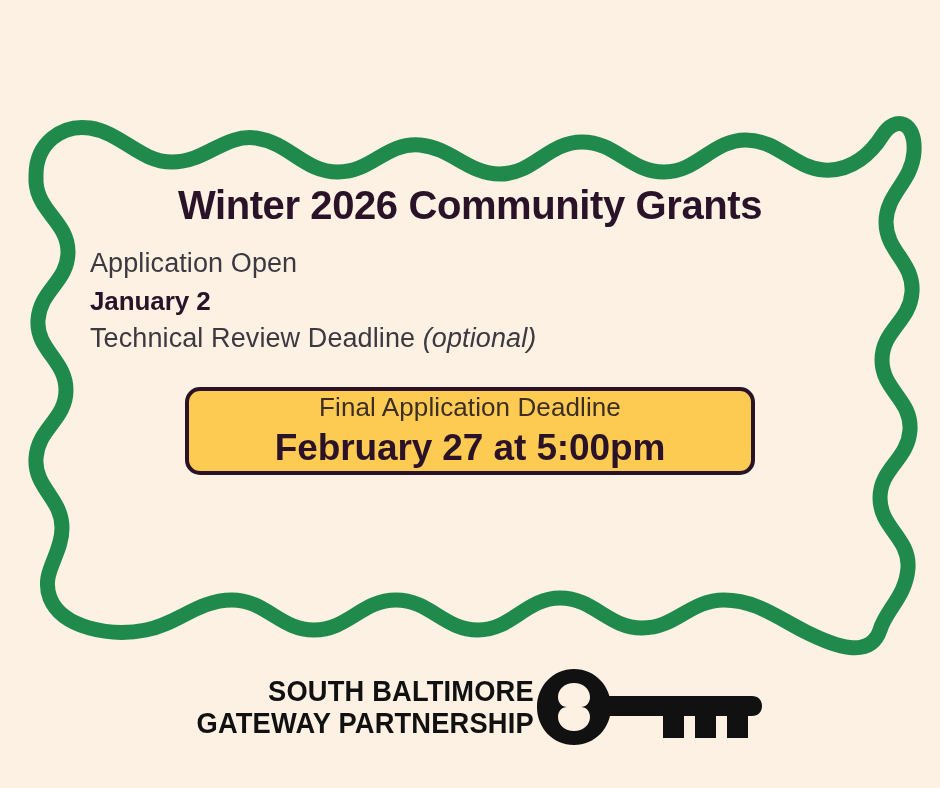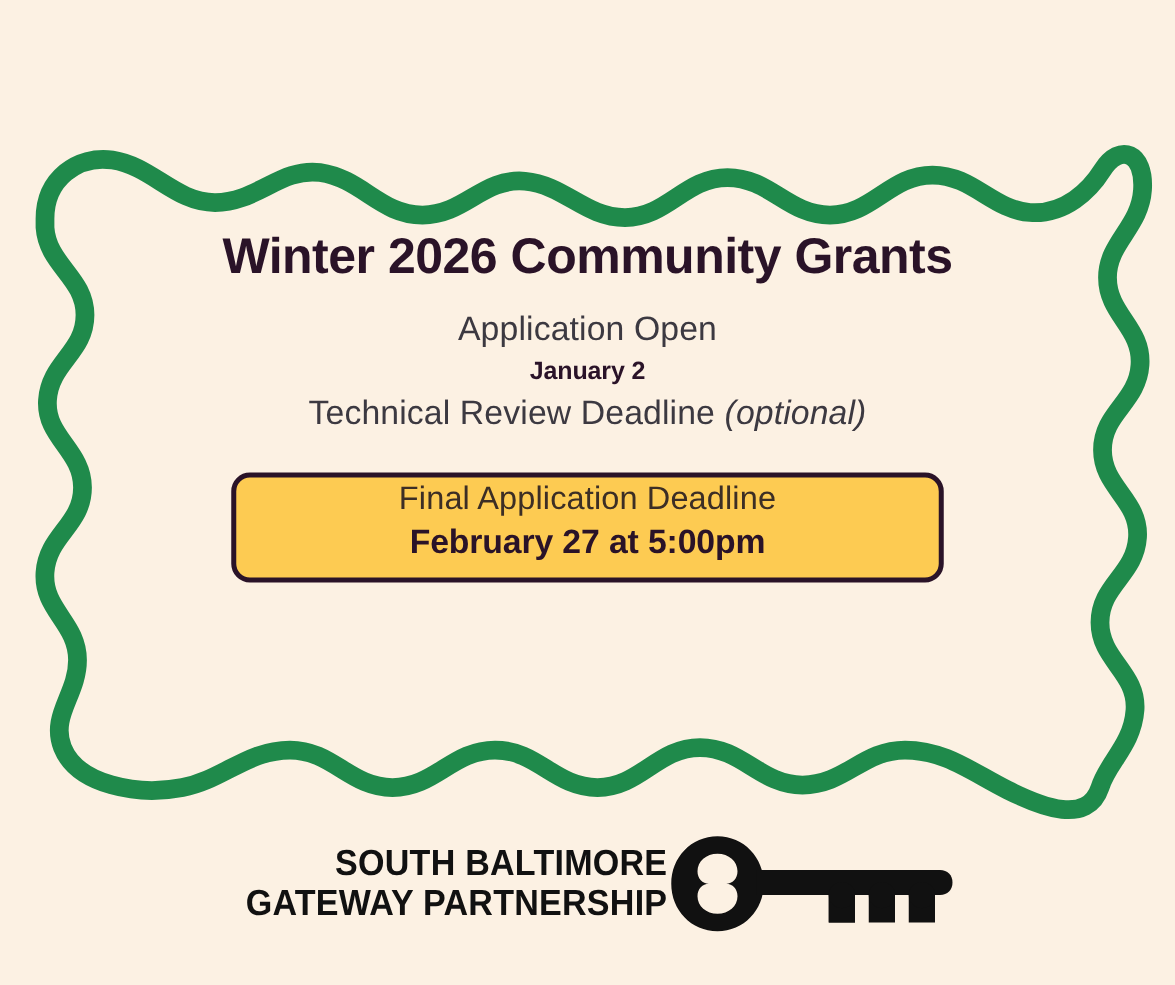--- a/index.html
+++ b/index.html
@@ -54,36 +54,35 @@
     line-height: 1.38;
     letter-spacing: -0.4px;
     color: #2A1328;
   }
   .headline .accent {
     color: #D3181A;
   }
 
   .detail-block {
     width: 760px;
-    text-align: center;
     margin-top: 11px;
   }
 
   .line-light {
     font-size: 27px;
     font-weight: 300;
     color: #3C3941;
     line-height: 1.42;
     letter-spacing: 0.1px;
   }
   .line-light .opt {
     font-style: italic;
   }
   .line-bold {
-    font-size: 20px;
+    font-size: 26px;
     font-weight: 700;
     color: #2A1328;
     line-height: 1.42;
     letter-spacing: -0.1px;
   }
 
   
   #deadline-box {
     margin-top: 29px;
     width: 570px;
@@ -95,21 +94,21 @@
     display: flex;
     flex-direction: column;
     align-items: center;
   }
   #deadline-box .line-light {
     font-size: 26px;
     color: #3C2E25;
     line-height: 1.28;
   }
   #deadline-box .line-bold {
-    font-size: 27px;
+    font-size: 37px;
     line-height: 1.28;
   }
 
   
   #logo {
     position: absolute;
     left: 0;
     top: 666px;
     width: 940px;
     display: flex;

